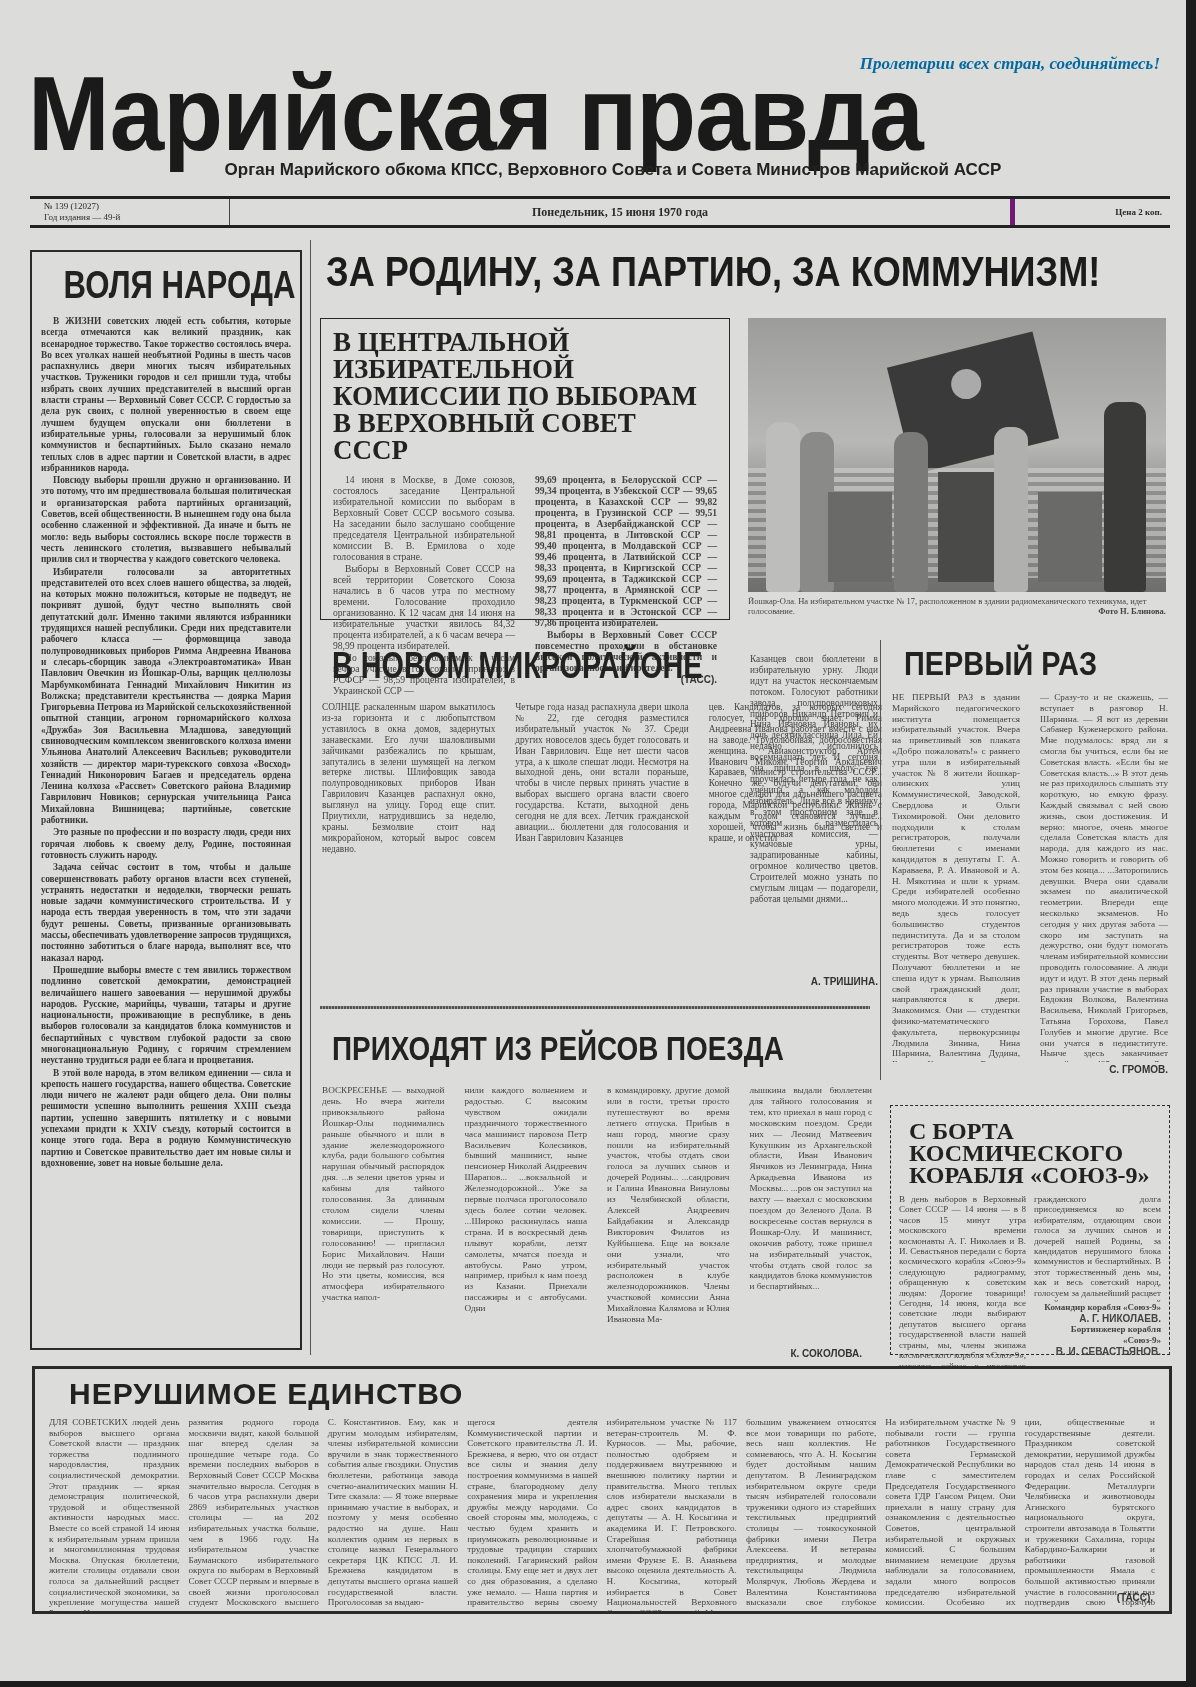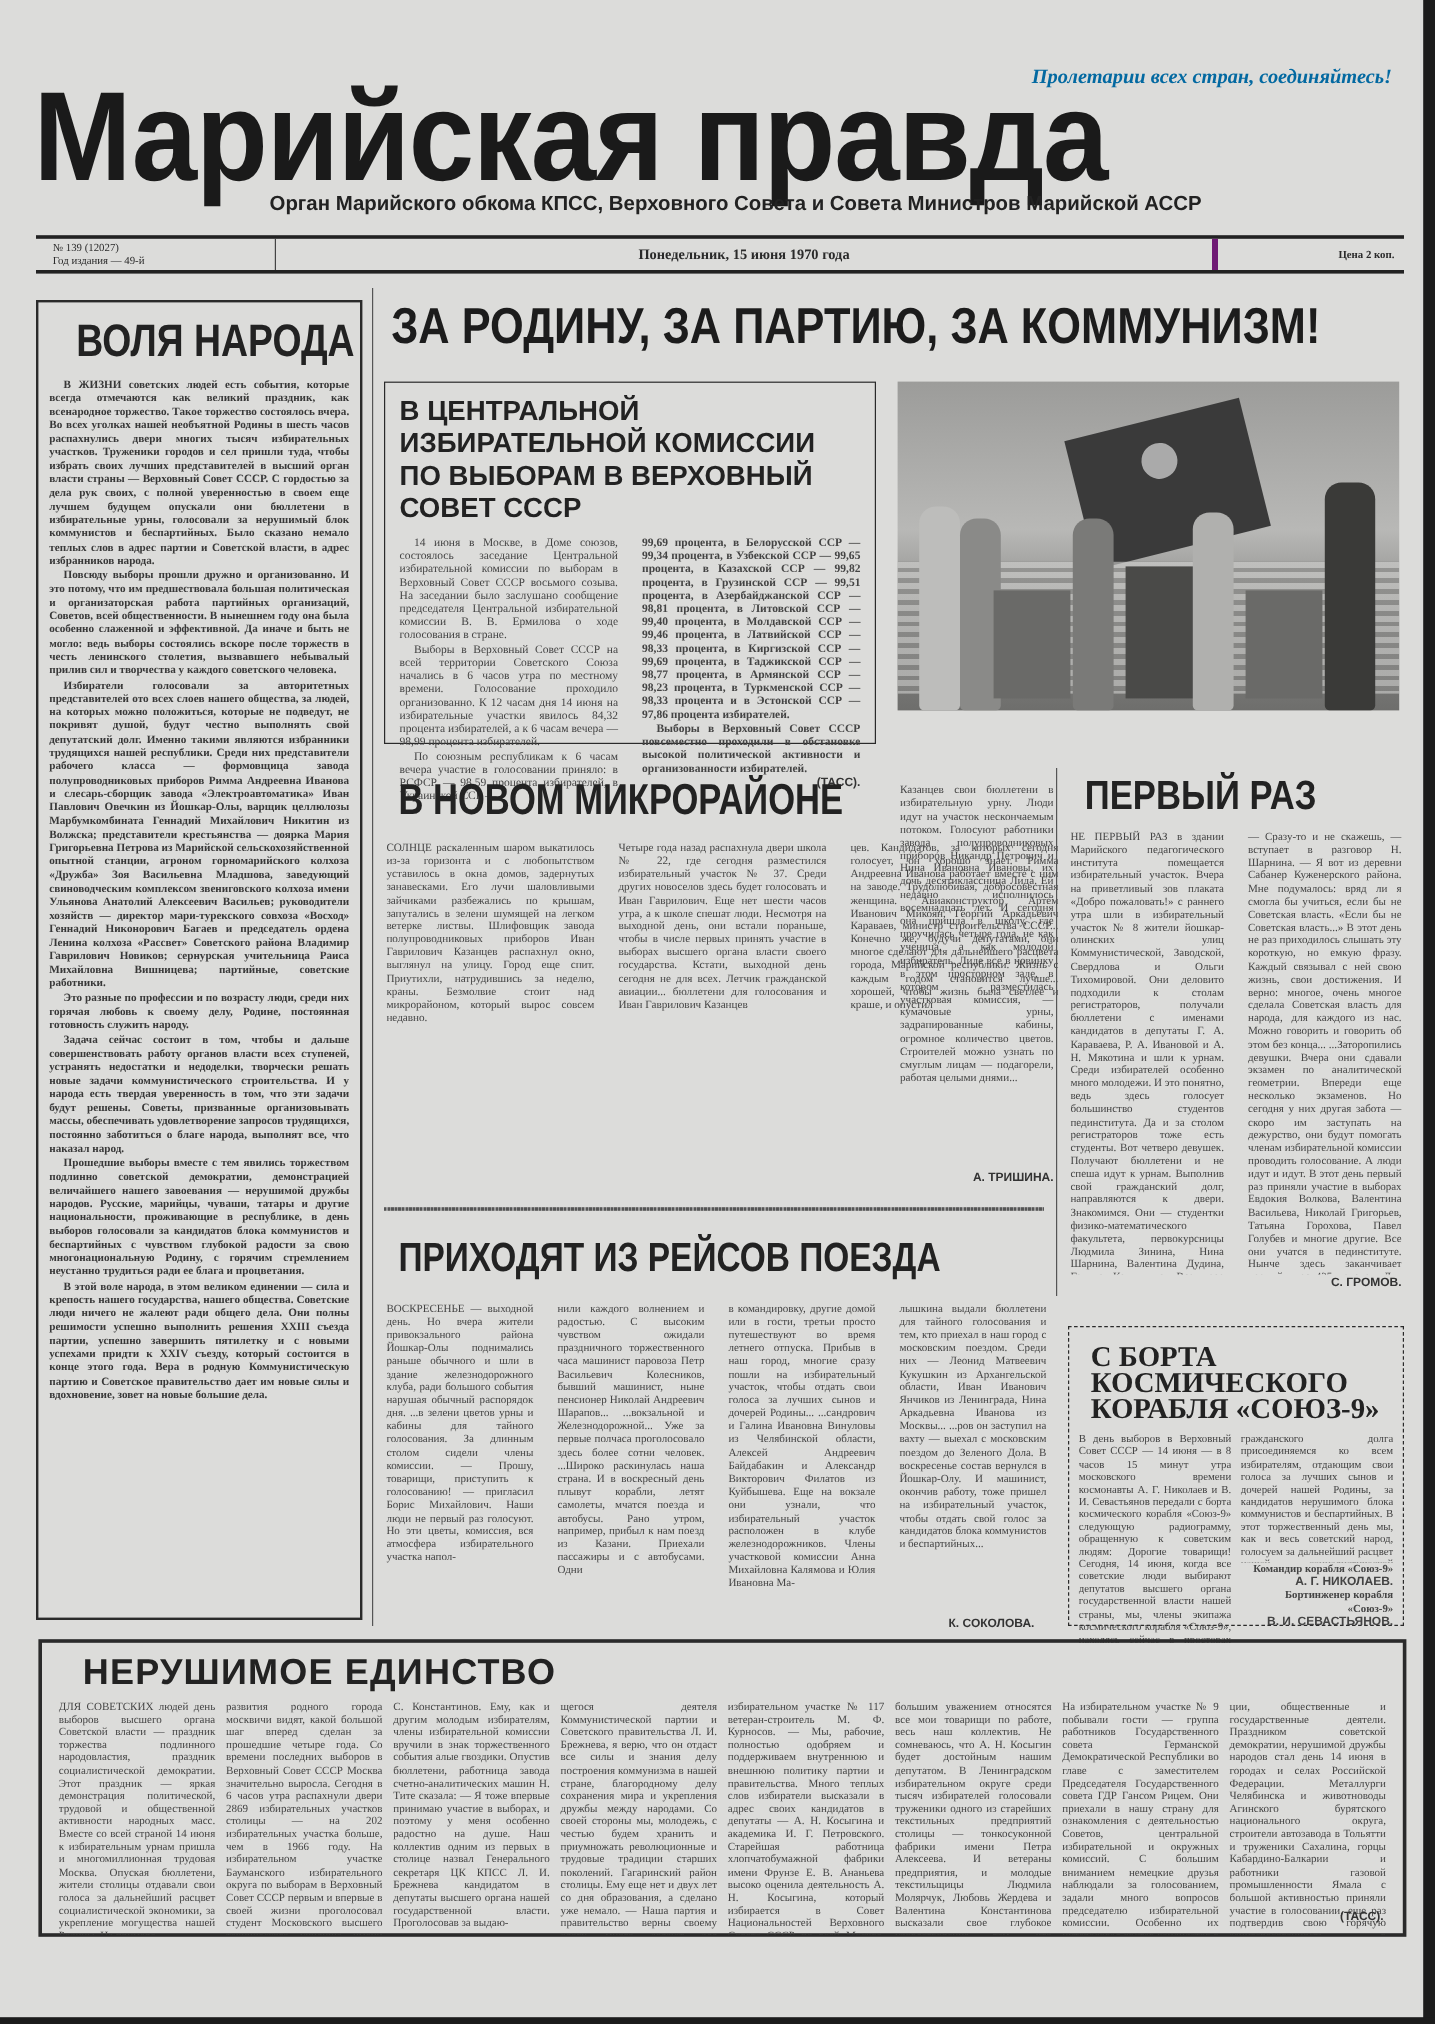--- a/index.html
+++ b/index.html
@@ -64,21 +64,21 @@
       <p>Это разные по профессии и по возрасту люди, среди них горячая любовь к своему делу, Родине, постоянная готовность служить народу.</p>
       <p>Задача сейчас состоит в том, чтобы и дальше совершенствовать работу органов власти всех ступеней, устранять недостатки и недоделки, творчески решать новые задачи коммунистического строительства. И у народа есть твердая уверенность в том, что эти задачи будут решены. Советы, призванные организовывать массы, обеспечивать удовлетворение запросов трудящихся, постоянно заботиться о благе народа, выполнят все, что наказал народ.</p>
       <p>Прошедшие выборы вместе с тем явились торжеством подлинно советской демократии, демонстрацией величайшего нашего завоевания — нерушимой дружбы народов. Русские, марийцы, чуваши, татары и другие национальности, проживающие в республике, в день выборов голосовали за кандидатов блока коммунистов и беспартийных с чувством глубокой радости за свою многонациональную Родину, с горячим стремлением неустанно трудиться ради ее блага и процветания.</p>
       <p>В этой воле народа, в этом великом единении — сила и крепость нашего государства, нашего общества. Советские люди ничего не жалеют ради общего дела. Они полны решимости успешно выполнить решения XXIII съезда партии, успешно завершить пятилетку и с новыми успехами придти к XXIV съезду, который состоится в конце этого года. Вера в родную Коммунистическую партию и Советское правительство дает им новые силы и вдохновение, зовет на новые большие дела.</p>
     </div>
   </div>
 
   <div class="slogan">ЗА РОДИНУ, ЗА ПАРТИЮ, ЗА КОММУНИЗМ!</div>
 
   <div class="box" style="left:320px;top:318px;width:410px;height:302px;padding:10px 12px;border-width:1px;">
-    <div class="hd" style="font-family:Liberation Sans, sans-serif;font-size:23px;line-height:27px;width:370px;margin-bottom:10px;">В ЦЕНТРАЛЬНОЙ ИЗБИРАТЕЛЬНОЙ КОМИССИИ ПО ВЫБОРАМ В ВЕРХОВНЫЙ СОВЕТ СССР</div>
+    <div class="hd" style="font-family:Liberation Serif, serif;font-size:27px;line-height:27px;width:370px;margin-bottom:10px;">В ЦЕНТРАЛЬНОЙ ИЗБИРАТЕЛЬНОЙ КОМИССИИ ПО ВЫБОРАМ В ВЕРХОВНЫЙ СОВЕТ СССР</div>
     <div class="cols txt" style="font-size:9.6px;line-height:11px;">
       <div>
         <p>14 июня в Москве, в Доме союзов, состоялось заседание Центральной избирательной комиссии по выборам в Верховный Совет СССР восьмого созыва. На заседании было заслушано сообщение председателя Центральной избирательной комиссии В. В. Ермилова о ходе голосования в стране.</p>
         <p>Выборы в Верховный Совет СССР на всей территории Советского Союза начались в 6 часов утра по местному времени. Голосование проходило организованно. К 12 часам дня 14 июня на избирательные участки явилось 84,32 процента избирателей, а к 6 часам вечера — 98,99 процента избирателей.</p>
         <p>По союзным республикам к 6 часам вечера участие в голосовании приняло: в РСФСР — 98,59 процента избирателей, в Украинской ССР —</p>
       </div>
       <div style="font-weight:bold;">
         <p style="text-indent:0;">99,69 процента, в Белорусской ССР — 99,34 процента, в Узбекской ССР — 99,65 процента, в Казахской ССР — 99,82 процента, в Грузинской ССР — 99,51 процента, в Азербайджанской ССР — 98,81 процента, в Литовской ССР — 99,40 процента, в Молдавской ССР — 99,46 процента, в Латвийской ССР — 98,33 процента, в Киргизской ССР — 99,69 процента, в Таджикской ССР — 98,77 процента, в Армянской ССР — 98,23 процента, в Туркменской ССР — 98,33 процента и в Эстонской ССР — 97,86 процента избирателей.</p>
         <p>Выборы в Верховный Совет СССР повсеместно проходили в обстановке высокой политической активности и организованности избирателей.</p>
         <div class="sig">(ТАСС).</div>
@@ -92,20 +92,24 @@
       </div>
     <div class="stripes"></div>
     <div class="person" style="left:18px;height:170px;background:#bdbdbb;"></div>
     <div class="person" style="left:52px;height:160px;background:#8a8a88;"></div>
     <div class="urn" style="left:80px;"></div>
     <div class="person" style="left:146px;height:160px;background:#7a7a78;"></div>
     <div class="urn" style="left:190px;background:#4a4a48;height:110px;"></div>
     <div class="person" style="left:246px;height:165px;background:#b0b0ae;"></div>
     <div class="urn" style="left:290px;"></div>
     <div class="person" style="left:356px;height:190px;width:42px;background:#3a3a38;"></div>
+  </div>
+  <div class="caption">
+    <span>Йошкар-Ола. На избирательном участке № 17, расположенном в здании радиомеханического техникума, идет голосование.</span>
+    <span class="ph">Фото Н. Блинова.</span>
   </div>
 
   <div class="vrule" style="left:310px;top:240px;height:1115px;"></div>
 
   <div style="position:absolute;left:322px;top:648px;width:560px;height:340px;">
     <div class="hd" style="font-size:36px;transform:scaleX(.8);transform-origin:left;white-space:nowrap;margin:0 0 18px 10px;">В НОВОМ МИКРОРАЙОНЕ</div>
     <div class="cols txt" style="font-size:9.3px;line-height:10.9px;overflow:hidden;height:278px;">
       <div>СОЛНЦЕ раскаленным шаром выкатилось из-за горизонта и с любопытством уставилось в окна домов, задернутых занавесками. Его лучи шаловливыми зайчиками разбежались по крышам, запутались в зелени шумящей на легком ветерке листвы. Шлифовщик завода полупроводниковых приборов Иван Гаврилович Казанцев распахнул окно, выглянул на улицу. Город еще спит. Приутихли, натрудившись за неделю, краны. Безмолвие стоит над микрорайоном, который вырос совсем недавно.</div>
       <div>Четыре года назад распахнула двери школа № 22, где сегодня разместился избирательный участок № 37. Среди других новоселов здесь будет голосовать и Иван Гаврилович. Еще нет шести часов утра, а к школе спешат люди. Несмотря на выходной день, они встали пораньше, чтобы в числе первых принять участие в выборах высшего органа власти своего государства. Кстати, выходной день сегодня не для всех. Летчик гражданской авиации... бюллетени для голосования и Иван Гаврилович Казанцев</div>
       <div>цев. Кандидатов, за которых сегодня голосует, он хорошо знает. Римма Андреевна Иванова работает вместе с ним на заводе. Трудолюбивая, добросовестная женщина. Авиаконструктор Артем Иванович Микоян, Георгий Аркадьевич Караваев, министр строительства СССР... Конечно же, будучи депутатами, они многое сделают для дальнейшего расцвета города, Марийской республики. Жизнь с каждым годом становится лучше... хорошей, чтобы жизнь была светлее и краше, и опустил</div>

